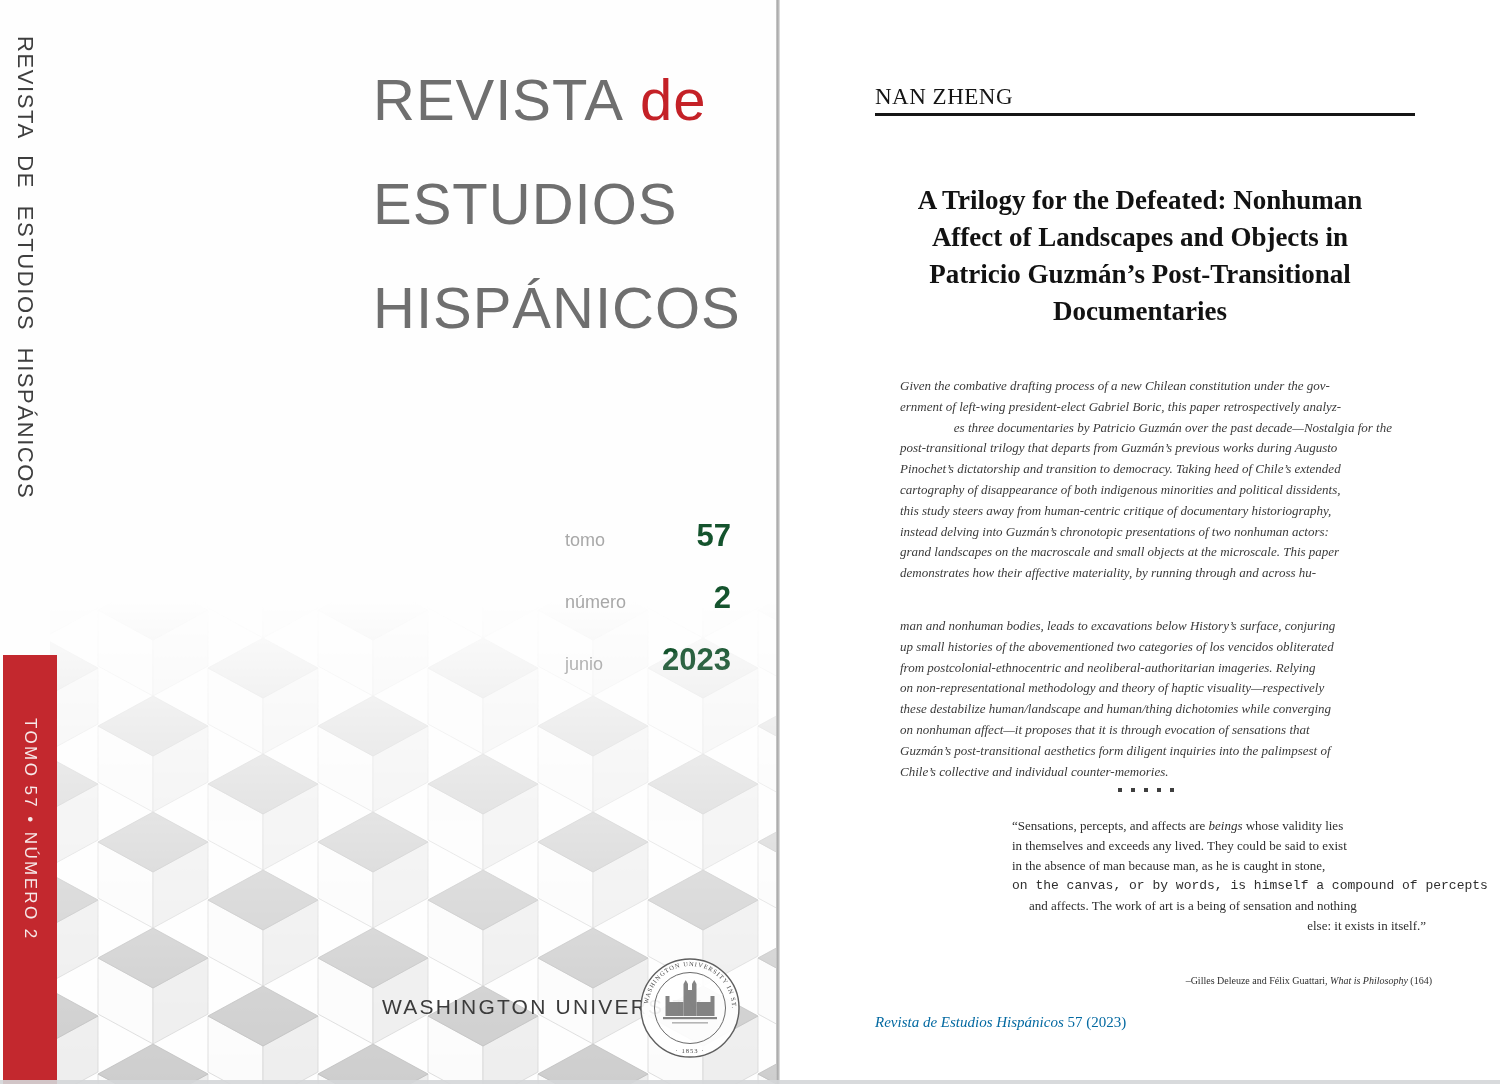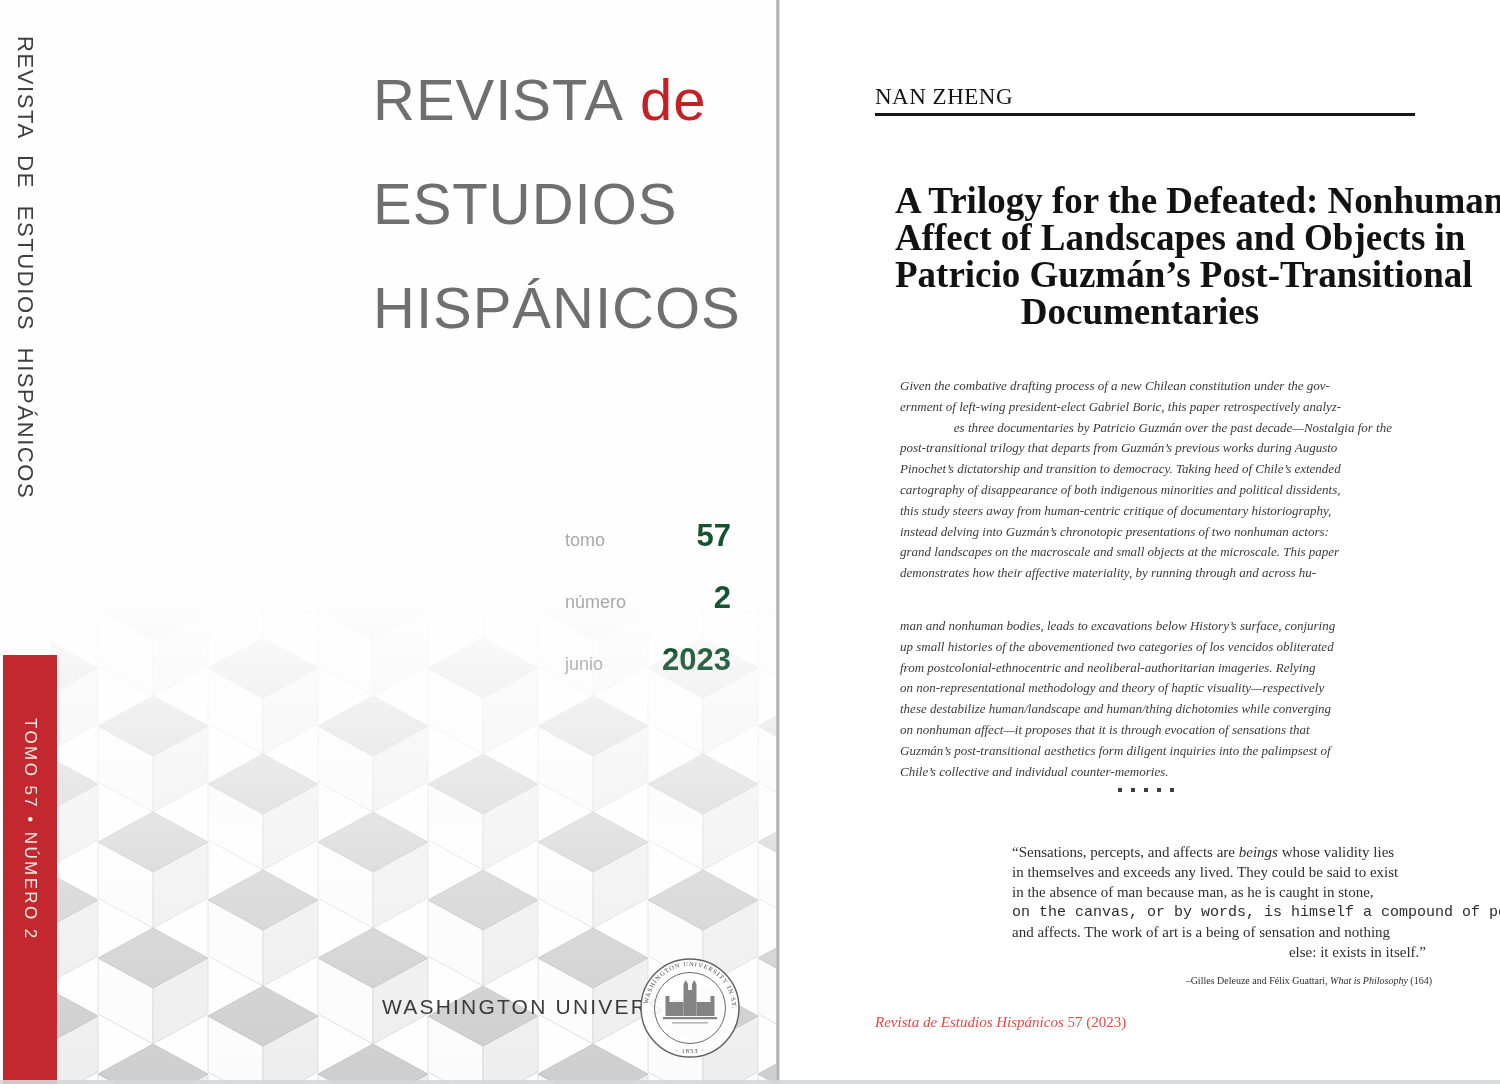--- a/index.html
+++ b/index.html
@@ -39,40 +39,40 @@
     background:linear-gradient(90deg,#cfcfcf,#a6a6a6 45%,#e9e9e9);}
 
   
   .page{position:absolute;left:780px;top:0;width:720px;height:1084px;background:#ffffff;
     font-family:"Liberation Serif","DejaVu Serif",serif;color:#1c1c1c;}
 
   .author{position:absolute;left:95px;top:84px;font-size:23px;letter-spacing:.5px;color:#151515;}
   .author-rule{position:absolute;left:95px;top:113px;width:540px;height:3px;background:#161616;}
 
   .title{position:absolute;left:115px;top:182px;width:490px;text-align:center;
-    font-size:37px;font-weight:bold;line-height:37px;color:#121212;}
+    font-size:27px;font-weight:bold;line-height:37px;color:#121212;}
 
   .abstract{position:absolute;left:120px;top:376px;width:492px;font-style:italic;
     font-size:13px;line-height:20.8px;color:#3a3a3a;}
 
   .fit-lines > div{white-space:nowrap;}
   .fit-lines .line-inner{display:inline-block;white-space:nowrap;}
 
   .sep-dots{position:absolute;left:120px;top:788px;width:492px;display:flex;
     justify-content:center;gap:9px;}
   .sep-dots .dot{width:4px;height:4px;background:#3f3f3f;display:inline-block;}
 
-  .quote{position:absolute;left:232px;top:843px;width:414px;
-    font-size:15px;line-height:19.9px;color:#2e2e2e;}
+  .quote{position:absolute;left:232px;top:816px;width:414px;
+    font-size:13px;line-height:19.9px;color:#2e2e2e;}
   .quote > div:last-child{text-align:right;}
 
   .attribution{position:absolute;left:212px;top:975px;width:440px;text-align:right;
     font-size:10px;color:#2e2e2e;}
 
-  .footer{position:absolute;left:95px;top:1014px;font-size:15px;color:#ef4444;}
+  .footer{position:absolute;left:95px;top:1014px;font-size:15px;color:#0369a1;}
 
   .bottom-edge{position:absolute;left:0;right:0;bottom:0;height:4px;background:#d4d6d8;opacity:.9;}
 </style>
 </head>
 <body>
 
 <div class="stage">
 
   <div class="cover">
 
@@ -378,21 +378,21 @@
         <span class="dot"></span>
         <span class="dot"></span>
         <span class="dot"></span>
       </div>
 
     <div class="quote fit-lines">
         <div style="text-align: left;"><span class="line-inner" style="transform-origin: left center; transform: scaleX(1);"><span>“Sensations, percepts, and affects are </span><em>beings</em><span> whose validity lies</span></span></div>
         <div style="text-align: left;"><span class="line-inner" style="transform-origin: left center; transform: scaleX(1);">in themselves and exceeds any lived. They could be said to exist</span></div>
         <div style="text-align: left;"><span class="line-inner" style="transform-origin: left center; transform: scaleX(1);">in the absence of man because man, as he is caught in stone,</span></div>
         <div style="text-align: center; font-family: Liberation Mono, monospace;"><span class="line-inner" style="transform-origin: left center; transform: scaleX(1);">on the canvas, or by words, is himself a compound of percepts</span></div>
-        <div style="text-align: left;"><span class="line-inner" style="transform-origin: left center; transform: scaleX(1);">and affects. The work of art is a being of sensation and nothing</span></div>
+        <div style="text-align: left;"><span class="line-inner" style="transform-origin: left center; transform: scaleX(1); margin-left: 17px;">and affects. The work of art is a being of sensation and nothing</span></div>
         <div style="text-align: right;"><span class="line-inner" style="transform-origin: right center;">else: it exists in itself.”</span></div>
       </div>
 
     <div class="attribution fit-lines">
         <div style="text-align: right;"><span class="line-inner" style="transform-origin: right center;"><span>–Gilles Deleuze and Félix Guattari, </span><em>What is Philosophy</em><span> (164)</span></span></div>
       </div>
 
     <div class="footer fit-lines">
         <div><span class="line-inner"><em>Revista de Estudios Hispánicos</em><span> 57 (2023)</span></span></div>
       </div>

